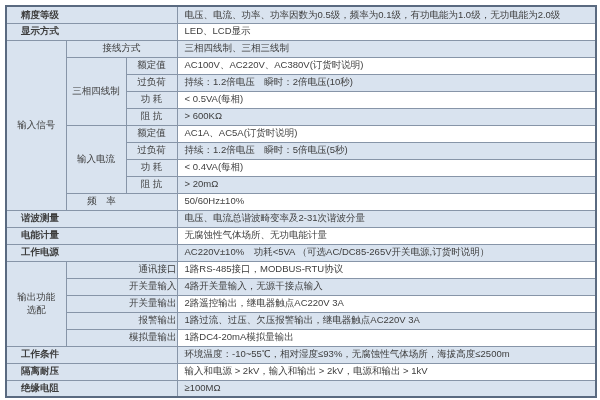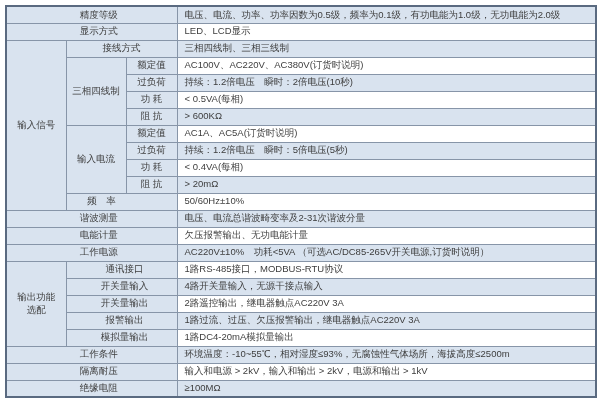--- a/index.html
+++ b/index.html
@@ -28,22 +28,22 @@
     height: 17px;
     padding: 0;
     font-size: 9.5px;
     line-height: 1.1;
     color: var(--text);
     white-space: nowrap;
     overflow: hidden;
     vertical-align: middle;
   }
   td.lab { background: var(--cell-bg); }
-  td.pad { text-align: center; padding-left: 14px; }
-  td.sub { text-align: center; padding-left: 6px; }
+  td.pad { text-align: left; padding-left: 14px; font-weight: bold; }
+  td.sub { text-align: right; padding-left: 6px; }
   td.center { text-align: center; }
   td.freq { text-align: center; padding-right: 40px; }
   td.group { text-align: center; vertical-align: middle; }
   td.group .gline { display: block; line-height: 1.35; }
   td.val { text-align: left; padding-left: 7px; background: var(--alt-bg); margin-left: 44px; }
   td.val.alt { background: var(--cell-bg); }
 </style>
 </head>
 <body>
 
@@ -106,21 +106,21 @@
       <tr>
         <td class="lab freq" colspan="2">频　率</td>
         <td class="val">50/60Hz±10%</td>
       </tr>
       <tr>
         <td class="lab pad" colspan="3">谐波测量</td>
         <td class="val alt">电压、电流总谐波畸变率及2-31次谐波分量</td>
       </tr>
       <tr>
         <td class="lab pad" colspan="3">电能计量</td>
-        <td class="val">欠压报警输出、无功电能计量</td>
+        <td class="val">无腐蚀性气体场所、无功电能计量</td>
       </tr>
       <tr>
         <td class="lab pad" colspan="3">工作电源</td>
         <td class="val alt">AC220V±10%　功耗&lt;5VA （可选AC/DC85-265V开关电源,订货时说明）</td>
       </tr>
       <tr>
         <td class="lab group" rowspan="5">
           <span class="gline">输出功能</span>
           <span class="gline">选配</span>
         </td>

